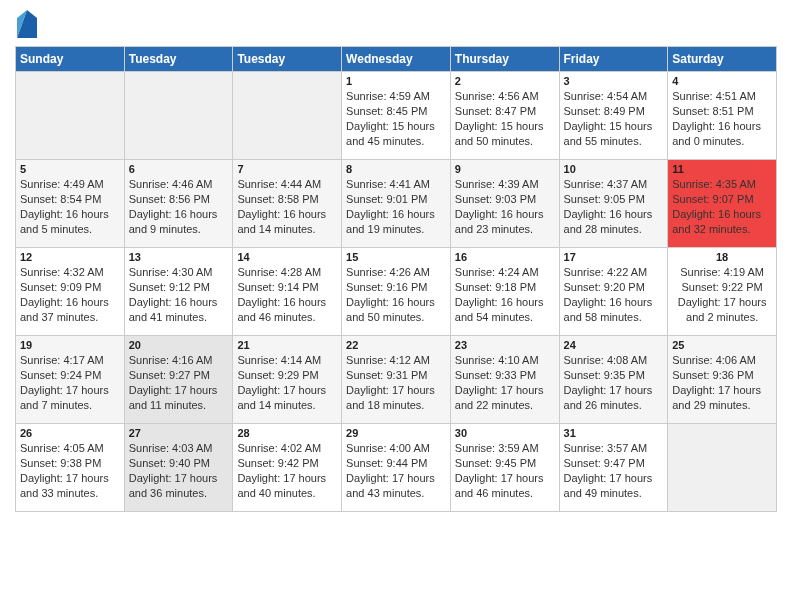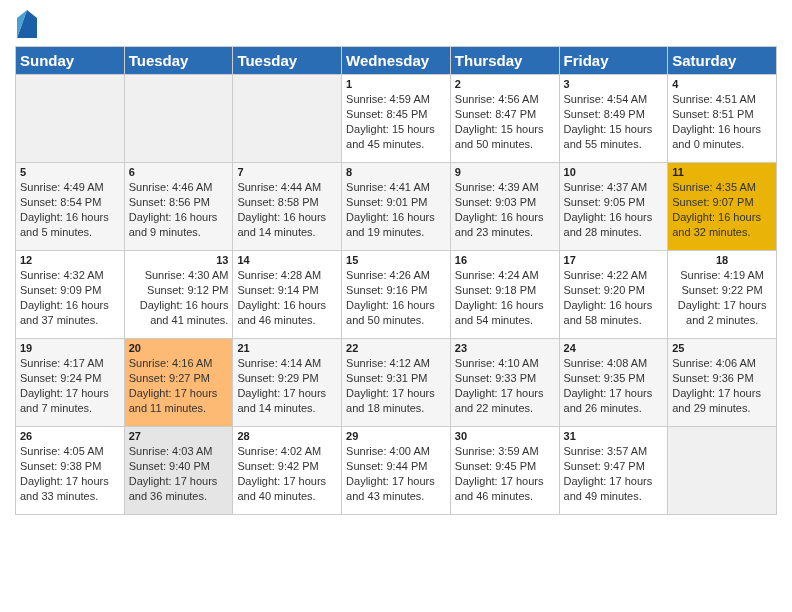--- a/index.html
+++ b/index.html
@@ -58,21 +58,21 @@
       color: #444;
     }
     .calendar {
       width: 100%;
       border-collapse: collapse;
       table-layout: fixed;
     }
     .calendar th {
       background-color: #2a6db5;
       color: #fff;
-      font-size: 15px;
+      font-size: 12px;
       font-weight: bold;
       padding: 5px 4px;
       text-align: left;
       border: 1px solid #ccc;
     }
     .calendar td {
       border: 1px solid #ccc;
       vertical-align: top;
       padding: 3px 4px;
       font-size: 10px;
@@ -182,31 +182,31 @@
             <div class="day-info">Sunrise: 4:41 AM<br>Sunset: 9:01 PM<br>Daylight: 16 hours and 19 minutes.</div>
           </td>
           <td style="background: rgb(245, 245, 245);">
             <span class="day-number">9</span>
             <div class="day-info">Sunrise: 4:39 AM<br>Sunset: 9:03 PM<br>Daylight: 16 hours and 23 minutes.</div>
           </td>
           <td style="background: rgb(245, 245, 245);">
             <span class="day-number">10</span>
             <div class="day-info">Sunrise: 4:37 AM<br>Sunset: 9:05 PM<br>Daylight: 16 hours and 28 minutes.</div>
           </td>
-          <td style="background: #eab308;">
+          <td style="background: #ef4444;">
             <span class="day-number">11</span>
             <div class="day-info">Sunrise: 4:35 AM<br>Sunset: 9:07 PM<br>Daylight: 16 hours and 32 minutes.</div>
           </td>
         </tr>
         <tr>
           <td style="background: rgb(255, 255, 255);">
             <span class="day-number">12</span>
             <div class="day-info">Sunrise: 4:32 AM<br>Sunset: 9:09 PM<br>Daylight: 16 hours and 37 minutes.</div>
           </td>
-          <td style="background: rgb(255, 255, 255); text-align: right;">
+          <td style="background: rgb(255, 255, 255);">
             <span class="day-number">13</span>
             <div class="day-info">Sunrise: 4:30 AM<br>Sunset: 9:12 PM<br>Daylight: 16 hours and 41 minutes.</div>
           </td>
           <td style="background: rgb(255, 255, 255);">
             <span class="day-number">14</span>
             <div class="day-info">Sunrise: 4:28 AM<br>Sunset: 9:14 PM<br>Daylight: 16 hours and 46 minutes.</div>
           </td>
           <td style="background: rgb(255, 255, 255);">
             <span class="day-number">15</span>
             <div class="day-info">Sunrise: 4:26 AM<br>Sunset: 9:16 PM<br>Daylight: 16 hours and 50 minutes.</div>
@@ -222,21 +222,21 @@
           <td style="background: rgb(255, 255, 255); text-align: center;">
             <span class="day-number">18</span>
             <div class="day-info">Sunrise: 4:19 AM<br>Sunset: 9:22 PM<br>Daylight: 17 hours and 2 minutes.</div>
           </td>
         </tr>
         <tr>
           <td style="background: rgb(245, 245, 245);">
             <span class="day-number">19</span>
             <div class="day-info">Sunrise: 4:17 AM<br>Sunset: 9:24 PM<br>Daylight: 17 hours and 7 minutes.</div>
           </td>
-          <td style="background: #fdba74; margin-left: 41px;">
+          <td style="background: #e5e5e5; margin-left: 41px;">
             <span class="day-number">20</span>
             <div class="day-info">Sunrise: 4:16 AM<br>Sunset: 9:27 PM<br>Daylight: 17 hours and 11 minutes.</div>
           </td>
           <td style="background: rgb(245, 245, 245);">
             <span class="day-number">21</span>
             <div class="day-info">Sunrise: 4:14 AM<br>Sunset: 9:29 PM<br>Daylight: 17 hours and 14 minutes.</div>
           </td>
           <td style="background: rgb(245, 245, 245);">
             <span class="day-number">22</span>
             <div class="day-info">Sunrise: 4:12 AM<br>Sunset: 9:31 PM<br>Daylight: 17 hours and 18 minutes.</div>

